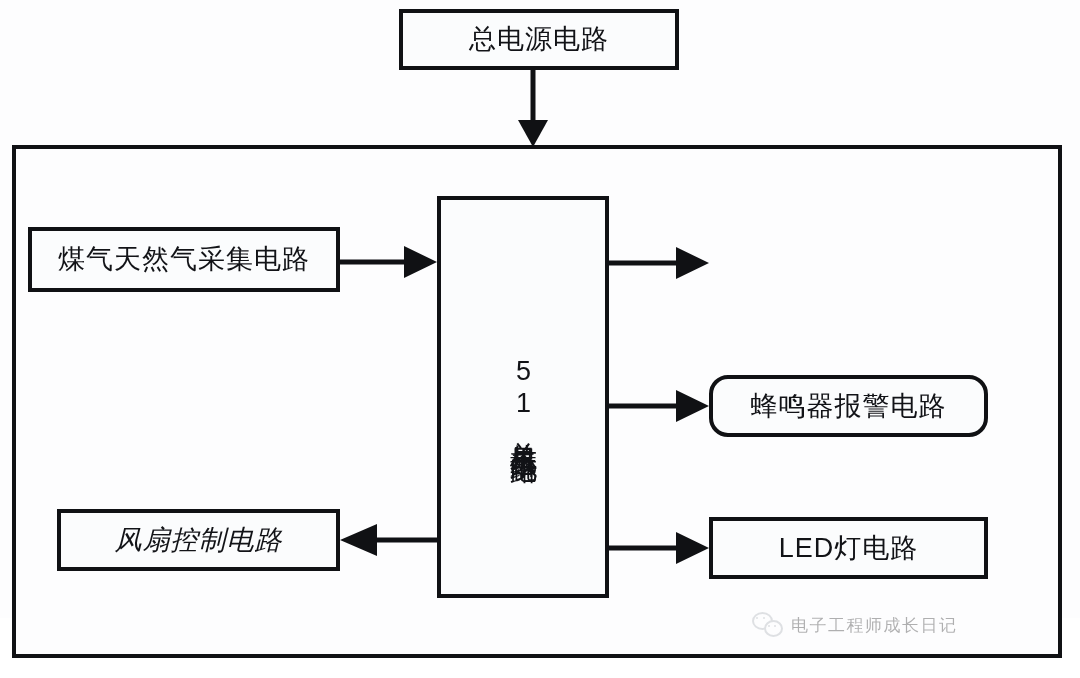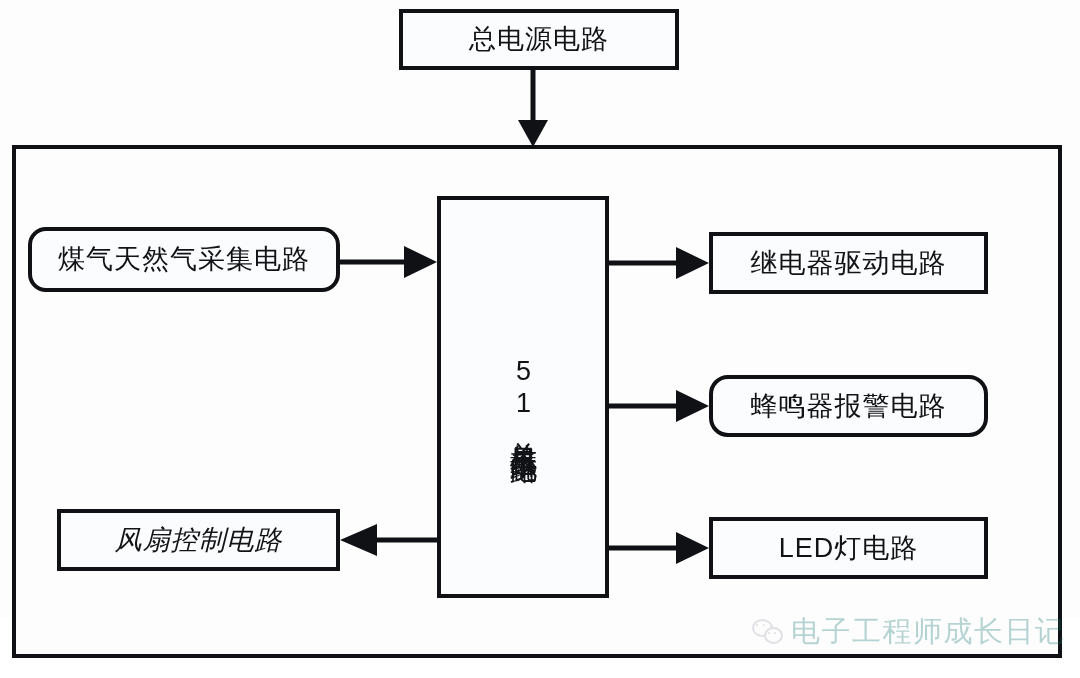--- a/index.html
+++ b/index.html
@@ -56,21 +56,20 @@
     height: 61px;
     font-size: 27px;
   }
   
   #box-gas {
     left: 28px;
     top: 227px;
     width: 312px;
     height: 65px;
     font-size: 27px;
-    border-radius: 18px;
   }
   
   #box-mcu {
     left: 437px;
     top: 196px;
     width: 172px;
     height: 402px;
     font-size: 27px;
   }
   #box-mcu .blk-label {
@@ -125,22 +124,22 @@
     position: absolute;
     left: 752px;
     top: 612px;
     display: flex;
     align-items: center;
     gap: 9px;
     opacity: 0.30;
     user-select: none;
   }
   #watermark .wm-text {
-    font-size: 29px;
-    color: #0f766e;
+    font-size: 17px;
+    color: #000000;
     letter-spacing: 1.5px;
     white-space: nowrap;
   }
   #watermark .wm-logo {
     width: 30px;
     height: 26px;
     position: relative;
     flex: none;
   }
   #watermark .wm-logo .bub {
@@ -220,23 +219,20 @@
   </div>
 
   <div class="blk" id="box-gas">
     <span class="blk-label">煤气天然气采集电路</span>
   </div>
 
   <div class="blk" id="box-mcu">
     <span class="blk-label">51单片机最小系统电路</span>
   </div>
 
-  <div class="blk" id="box-relay">
-    <span class="blk-label">继电器驱动电路</span>
-  </div>
 
   <div class="blk" id="box-buzzer">
     <span class="blk-label">蜂鸣器报警电路</span>
   </div>
 
   <div class="blk" id="box-led">
     <span class="blk-label">LED灯电路</span>
   </div>
 
   <div class="blk" id="box-fan">

